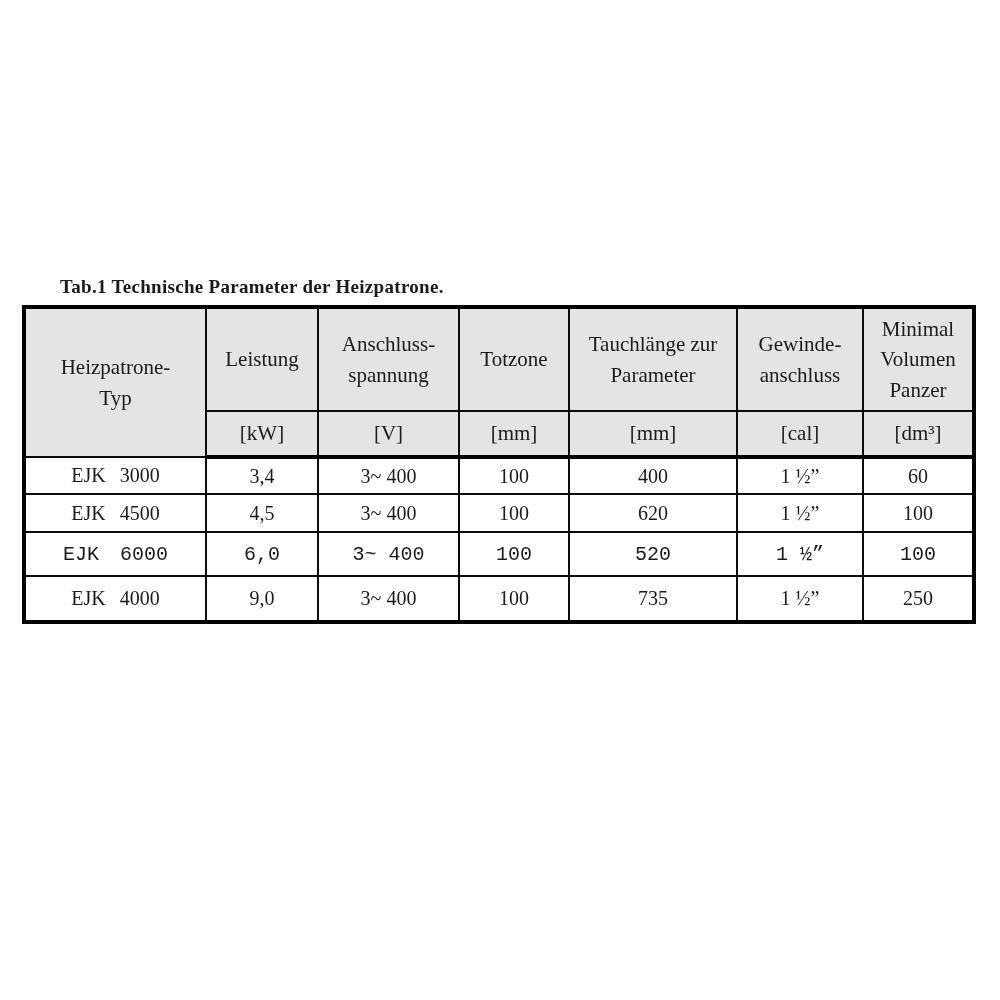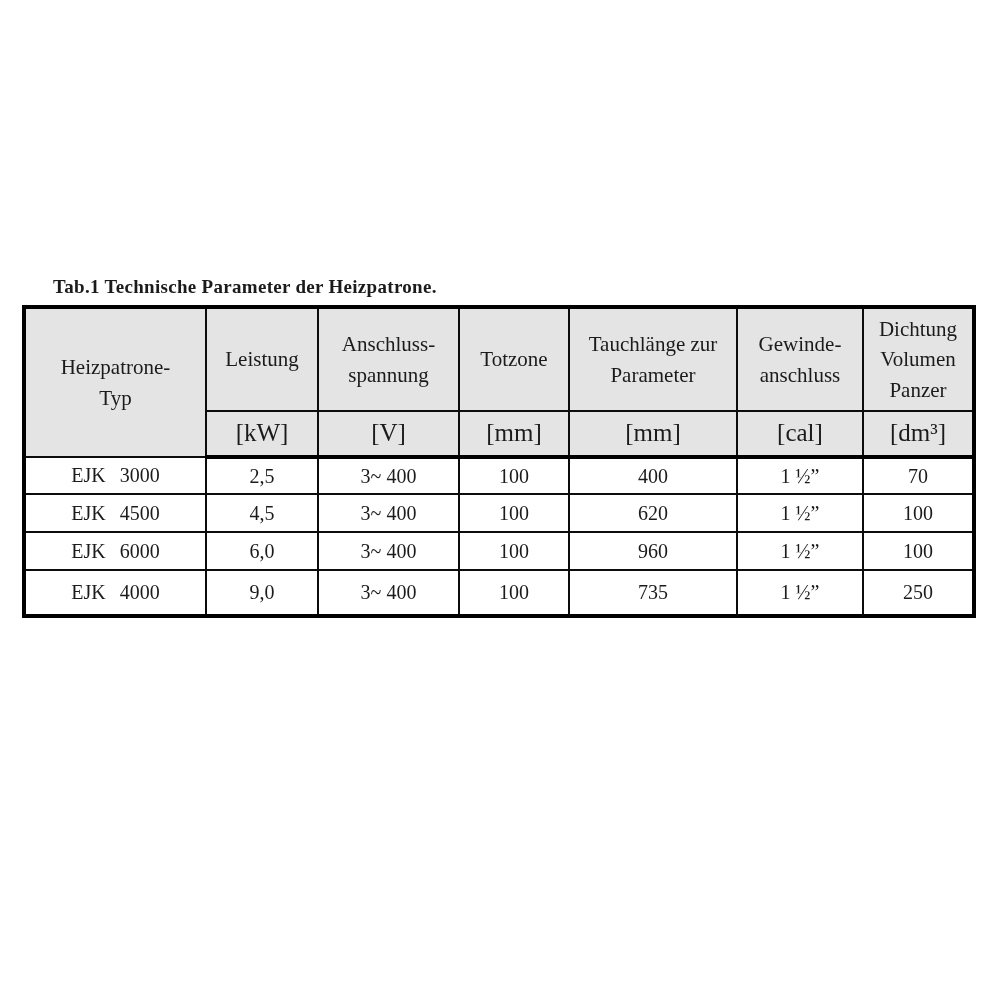--- a/index.html
+++ b/index.html
@@ -10,21 +10,21 @@
   .page {
     position: relative;
     width: 1000px;
     height: 1000px;
     background: #ffffff;
     font-family: "Liberation Serif", "DejaVu Serif", serif;
     color: #1b1b1b;
   }
   .caption {
     position: absolute;
-    left: 53px;
+    left: 60px;
     top: 276px;
     font-size: 19px;
     font-weight: bold;
     letter-spacing: 0.3px;
     color: #1b1b1b;
     white-space: nowrap;
   }
   table.datatable {
     position: absolute;
     left: 22px;
@@ -49,27 +49,27 @@
     line-height: 1.45;
   }
   
   td.typ-hdr {
     border-right: 4px solid #000000;
     border-bottom: 4px solid #000000;
   }
   
   tr.unit-row td {
     border-bottom: 4px solid #000000;
-    font-size: 25px;
+    font-size: 21px;
   }
   tr.name-row { height: 104px; }
   tr.unit-row { height: 46px; }
   tr.data-row-1 { height: 37px; font-family: Liberation Serif, serif; }
   tr.data-row-2 { height: 38px; }
-  tr.data-row-3 { height: 38px; }
+  tr.data-row-3 { height: 44px; font-family: Liberation Mono, monospace; }
   tr.data-row-4 { height: 46px; }
   td.typ-cell {
     border-right: 4px solid #000000;
     word-spacing: 9px;
   }
   tr.data-row-1 td, tr.data-row-2 td, tr.data-row-3 td, tr.data-row-4 td {
     background: #ffffff;
     font-size: 20px;
   }
 </style>
@@ -95,57 +95,57 @@
         <td class="hdr typ-hdr" rowspan="2">Heizpatrone-
 Typ</td>
         <td class="hdr">Leistung</td>
         <td class="hdr">Anschluss-
 spannung</td>
         <td class="hdr">Totzone</td>
         <td class="hdr">Tauchlänge zur
 Parameter</td>
         <td class="hdr">Gewinde-
 anschluss</td>
-        <td class="hdr">Dichtung
+        <td class="hdr">Minimal
 Volumen
 Panzer</td>
       </tr>
       <tr class="unit-row">
         <td class="hdr">[kW]</td>
         <td class="hdr">[V]</td>
         <td class="hdr">[mm]</td>
         <td class="hdr">[mm]</td>
         <td class="hdr">[cal]</td>
         <td class="hdr">[dm³]</td>
       </tr>
 
       <tr class="data-row-1">
         <td class="typ-cell">EJK 3000</td>
-        <td>2,5</td>
+        <td>3,4</td>
         <td>3~ 400</td>
         <td>100</td>
         <td>400</td>
         <td>1 ½”</td>
-        <td>70</td>
+        <td>60</td>
       </tr>
       <tr class="data-row-2">
         <td class="typ-cell">EJK 4500</td>
         <td>4,5</td>
         <td>3~ 400</td>
         <td>100</td>
         <td>620</td>
         <td>1 ½”</td>
         <td>100</td>
       </tr>
       <tr class="data-row-3">
         <td class="typ-cell">EJK 6000</td>
         <td>6,0</td>
         <td>3~ 400</td>
         <td>100</td>
-        <td>960</td>
+        <td>520</td>
         <td>1 ½”</td>
         <td>100</td>
       </tr>
       <tr class="data-row-4">
         <td class="typ-cell">EJK 4000</td>
         <td>9,0</td>
         <td>3~ 400</td>
         <td>100</td>
         <td>735</td>
         <td>1 ½”</td>

